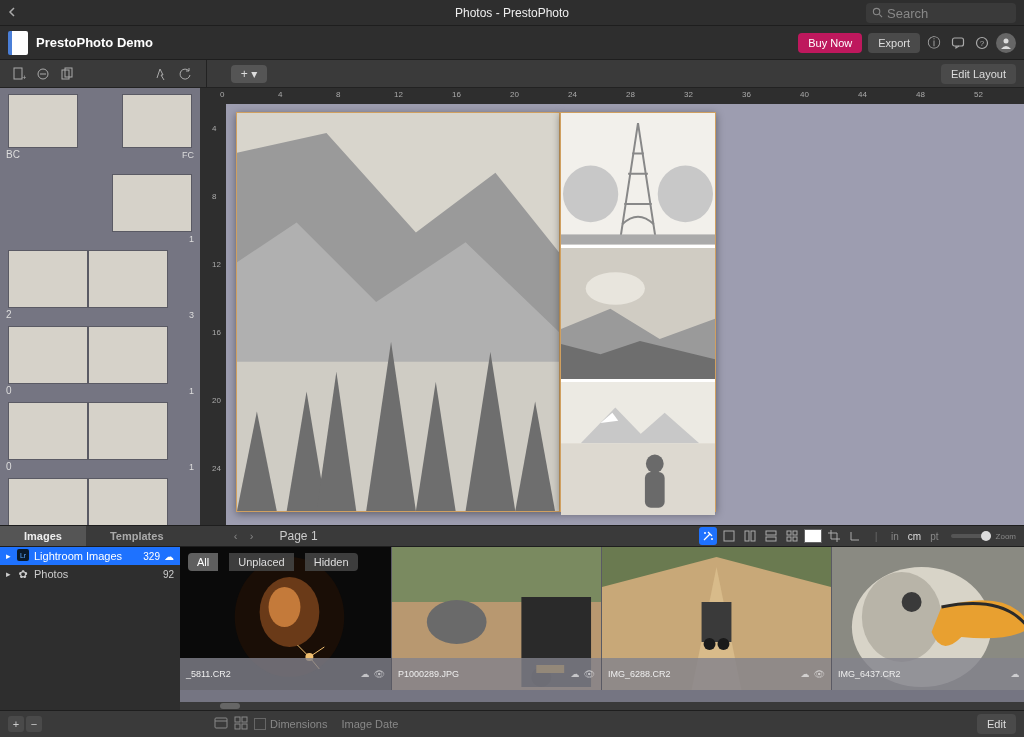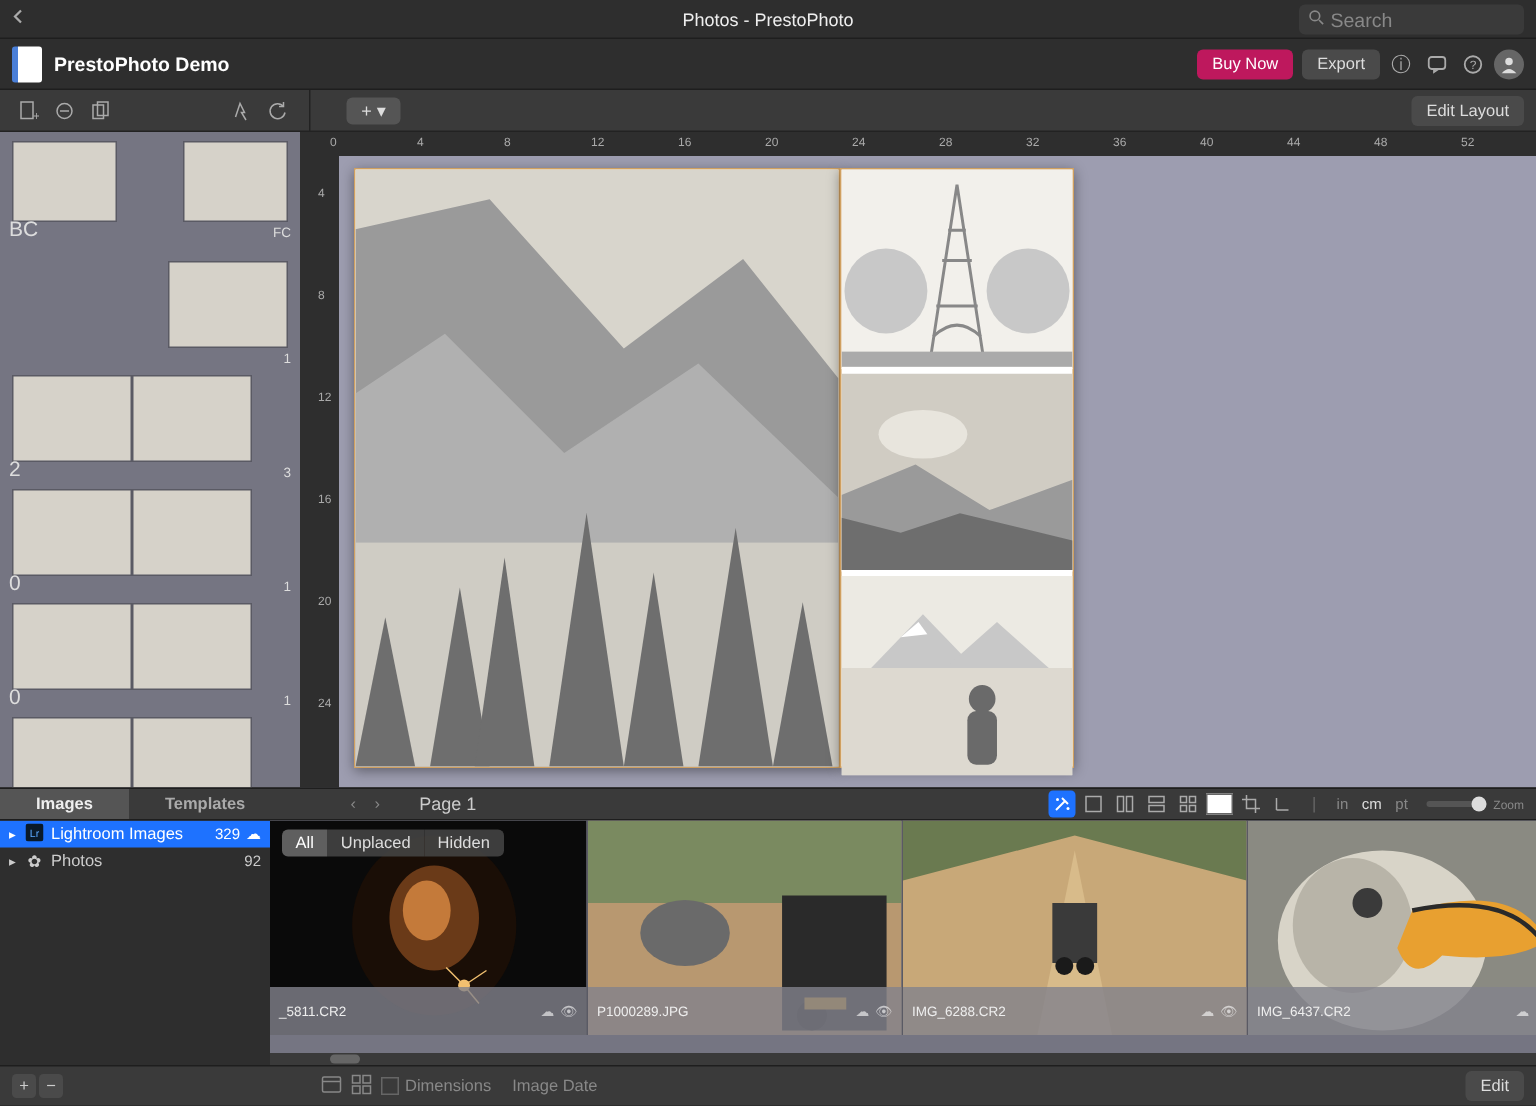--- a/index.html
+++ b/index.html
@@ -35,21 +35,21 @@
 
 .workspace { display: flex; height: 437px; }
 
 
 .page-panel { width: 200px; background: #757582; overflow: hidden; position: relative; }
 .page-panel-inner { padding: 6px 8px; height: 100%; overflow: hidden; }
 .spread { display: flex; margin-bottom: 6px; position: relative; }
 .spread .page-thumb { background: #d6d2c9; border: 1px solid #5a5a64; }
 .spread.top .page-thumb { width: 70px; height: 54px; }
 .spread.top { justify-content: space-between; }
-.spread .label-left { position: absolute; left: -2px; bottom: -12px; font-size: 14px; color: #ddd; }
+.spread .label-left { position: absolute; left: -2px; bottom: -12px; font-size: 10px; color: #ddd; }
 .spread .label-right { position: absolute; right: -2px; bottom: -12px; font-size: 9px; color: #ddd; }
 .spread.row { justify-content: flex-start; }
 .spread.row .page-thumb { width: 80px; height: 58px; }
 .spread.row .page-thumb + .page-thumb { margin-left: 0; }
 .spread.row.single { justify-content: flex-end; margin-top: 26px; }
 
 
 .canvas-area { flex: 1; position: relative; background: #9d9db0; }
 .canvas-area .left-gutter { position: absolute; left: 0; top: 0; width: 10px; height: 100%; background: #2e2e2e; }
 .ruler-h { position: absolute; left: 10px; right: 0; top: 0; height: 16px; background: #2e2e2e; overflow: hidden; }
@@ -85,21 +85,21 @@
 .bottom-content { display: flex; height: 163px; background: #2a2a2a; }
 .source-tree { width: 180px; background: #2e2e2e; }
 .source-tree .tree-row { height: 18px; display: flex; align-items: center; padding: 0 6px; font-size: 11px; cursor: pointer; }
 .source-tree .tree-row.selected { background: #1e72ff; color: #fff; }
 .source-tree .tree-row .disclosure { width: 10px; color: inherit; font-size: 9px; }
 .source-tree .tree-row .src-icon { width: 14px; text-align: center; margin-right: 4px; }
 .source-tree .tree-row .count { margin-left: auto; font-size: 10px; }
 .source-tree .tree-row .cloud { margin-left: 4px; font-size: 10px; }
 
 .thumb-strip { flex: 1; position: relative; background: #757582; overflow: hidden; }
-.filter-chips { position: absolute; left: 8px; top: 6px; z-index: 2; display: flex; gap: 0; }
+.filter-chips { position: absolute; left: 8px; top: 6px; z-index: 2; display: flex; gap: 11px; }
 .chip { background: rgba(70,70,70,0.85); color: #ddd; padding: 3px 9px; font-size: 11px; cursor: pointer; }
 .chip:first-child { border-radius: 4px 0 0 4px; }
 .chip:last-child { border-radius: 0 4px 4px 0; }
 .chip.active { background: rgba(100,100,100,0.95); color: #fff; }
 .thumbs { display: flex; height: 143px; }
 .thumb { position: relative; height: 100%; border-right: 1px solid #5a5a64; flex-shrink: 0; }
 .thumb .thumb-img { width: 100%; height: 100%; }
 .thumb .thumb-caption { position: absolute; left: 0; right: 0; bottom: 0; height: 32px; background: rgba(130,130,140,0.8); display: flex; align-items: center; padding: 0 6px; font-size: 9px; color: #eee; }
 .thumb .thumb-caption .cap-icons { margin-left: auto; display: flex; gap: 4px; color: rgba(255,255,255,0.6); }
 .thumb-scrollbar { position: absolute; left: 0; right: 0; bottom: 0; height: 8px; background: #3a3a3a; }

